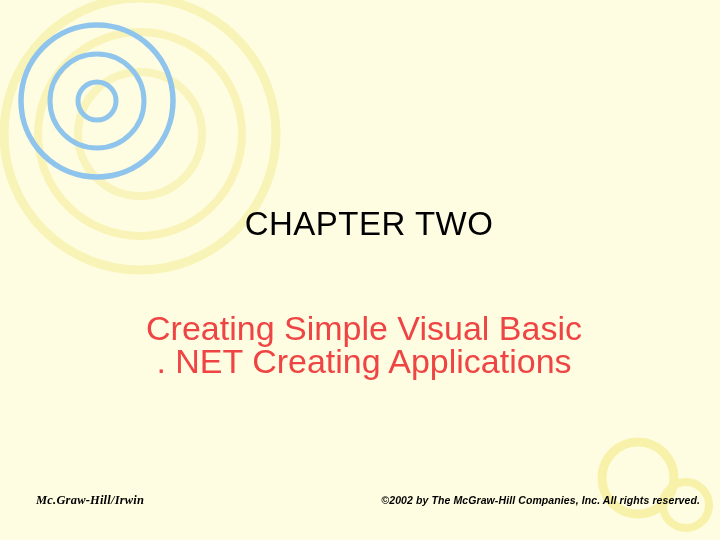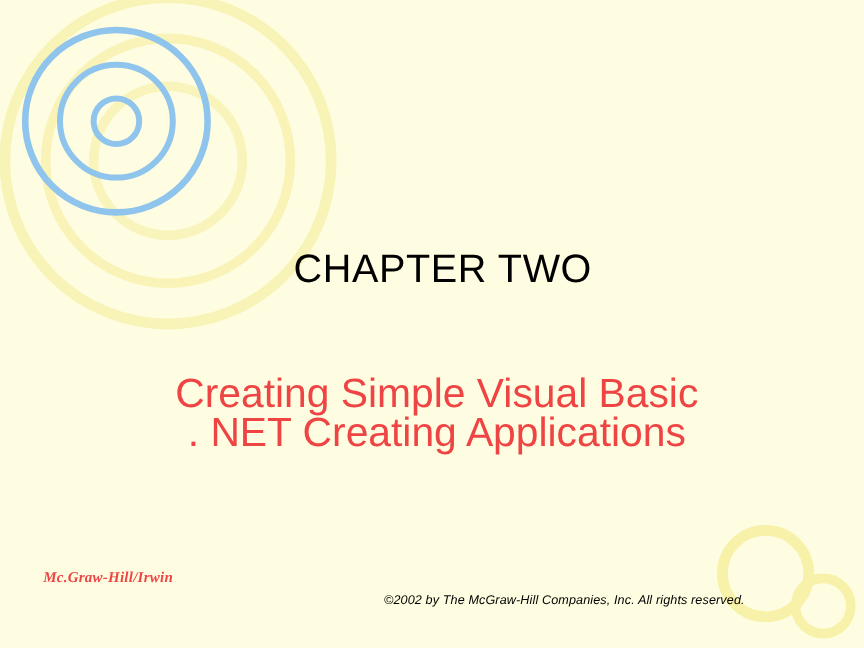--- a/index.html
+++ b/index.html
@@ -68,38 +68,38 @@
     color: #ef4444;
     line-height: 33px;
     margin: 0;
     padding-left: 8px;
   }
 
   
   #footer-brand {
     position: absolute;
     left: 36px;
-    top: 474px;
+    top: 493px;
     font-family: "Liberation Serif", serif;
     font-size: 12.5px;
     font-weight: bold;
     font-style: italic;
-    color: #ef4444;
+    color: #000000;
     letter-spacing: 0.2px;
     white-space: nowrap;
   }
   #footer-copyright {
     position: absolute;
     left: 320px;
     top: 494px;
     width: 380px;
-    text-align: left;
+    text-align: right;
     font-family: "Liberation Sans", sans-serif;
     font-size: 10.5px;
-    font-weight: normal;
+    font-weight: bold;
     font-style: italic;
     color: #000000;
     letter-spacing: 0.1px;
     white-space: nowrap;
   }
 </style>
 </head>
 <body>
 
 <div id="slide">

